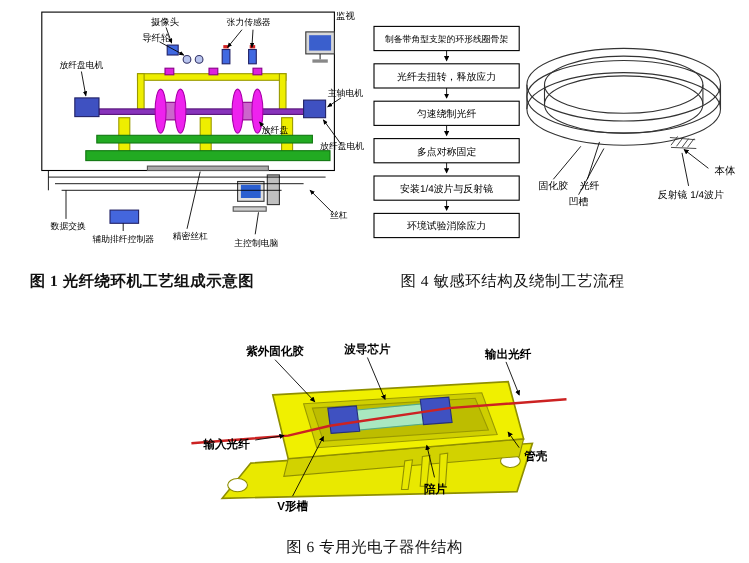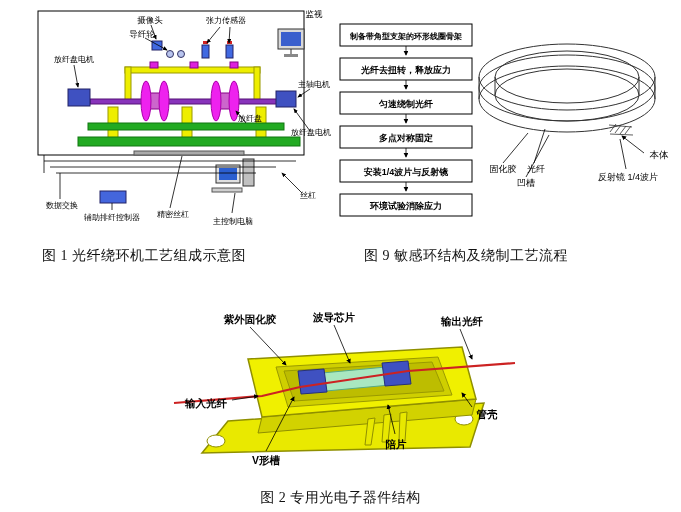--- a/index.html
+++ b/index.html
@@ -117,21 +117,21 @@
     <text x="220" y="116" font-size="8" text-anchor="middle">放纤盘</text>
     <text x="281" y="130" font-size="8" text-anchor="middle">放纤盘电机</text>
     <text x="278" y="193" font-size="8" text-anchor="middle">丝杠</text>
     <text x="32" y="203" font-size="8" text-anchor="middle">数据交换</text>
     <text x="82" y="215" font-size="8" text-anchor="middle">辅助排纤控制器</text>
     <text x="143" y="212" font-size="8" text-anchor="middle">精密丝杠</text>
     <text x="203" y="219" font-size="8" text-anchor="middle">主控制电脑</text>
   </svg>
 </div>
 
-<div class="abs" style="left:337px;top:20px;width:138px;height:214px;font-weight:bold;">
+<div class="abs" style="left:337px;top:20px;width:138px;height:214px;">
   <svg viewBox="0 0 138 214" width="138" height="214">
     <defs>
       <marker id="ah2" markerWidth="8" markerHeight="8" refX="5" refY="3" orient="auto">
         <path d="M0,0 L6,3 L0,6 z" fill="#000"></path>
       </marker>
     </defs>
     <g>
       <line x1="69" y1="26" x2="69" y2="35" class="lead" marker-end="url(#ah2)"></line>
       <line x1="69" y1="60" x2="69" y2="69" class="lead" marker-end="url(#ah2)"></line>
       <line x1="69" y1="94" x2="69" y2="103" class="lead" marker-end="url(#ah2)"></line>
@@ -187,22 +187,22 @@
       <line x1="150" y1="157" x2="144" y2="127" class="lead"></line>
     </g>
     <text x="183" y="146" font-size="9.5" text-anchor="middle">本体</text>
     <text x="27" y="160" font-size="9" text-anchor="middle">固化胶</text>
     <text x="60" y="160" font-size="9" text-anchor="middle">光纤</text>
     <text x="50" y="174" font-size="9" text-anchor="middle">凹槽</text>
     <text x="152" y="168" font-size="9" text-anchor="middle">反射镜 1/4波片</text>
   </svg>
 </div>
 
-<div class="abs caption" style="left:42px;top:247px;">图 1 光纤绕环机工艺组成示意图</div>
-<div class="abs caption" style="left:364px;top:247px;">图 9 敏感环结构及绕制工艺流程</div>
+<div class="abs caption" style="left:27px;top:247px;font-weight:bold;">图 1 光纤绕环机工艺组成示意图</div>
+<div class="abs caption" style="left:364px;top:247px;">图 4 敏感环结构及绕制工艺流程</div>
 
 <div class="abs" style="left:172px;top:303px;width:345px;height:180px;">
   <svg viewBox="0 0 345 180" width="345" height="180">
     <defs>
       <marker id="ah4" markerWidth="8" markerHeight="8" refX="5" refY="3" orient="auto">
         <path d="M0,0 L6,3 L0,6 z" fill="#000"></path>
       </marker>
     </defs>
     <g>
 
@@ -245,13 +245,13 @@
     <text x="78" y="20" font-size="10.5" text-anchor="middle" class="boldlbl">紫外固化胶</text>
     <text x="162" y="18" font-size="10.5" text-anchor="middle" class="boldlbl">波导芯片</text>
     <text x="290" y="22" font-size="10.5" text-anchor="middle" class="boldlbl">输出光纤</text>
     <text x="34" y="104" font-size="10.5" text-anchor="middle" class="boldlbl">输入光纤</text>
     <text x="315" y="115" font-size="10.5" text-anchor="middle" class="boldlbl">管壳</text>
     <text x="224" y="145" font-size="10.5" text-anchor="middle" class="boldlbl">陪片</text>
     <text x="94" y="161" font-size="10.5" text-anchor="middle" class="boldlbl">V形槽</text>
   </svg>
 </div>
 
-<div class="abs caption" style="left:0;top:489px;width:681px;text-align:center;">图 2 专用光电子器件结构</div>
+<div class="abs caption" style="left:0;top:489px;width:681px;text-align:center;">图 6 专用光电子器件结构</div>
 
 </body></html>

